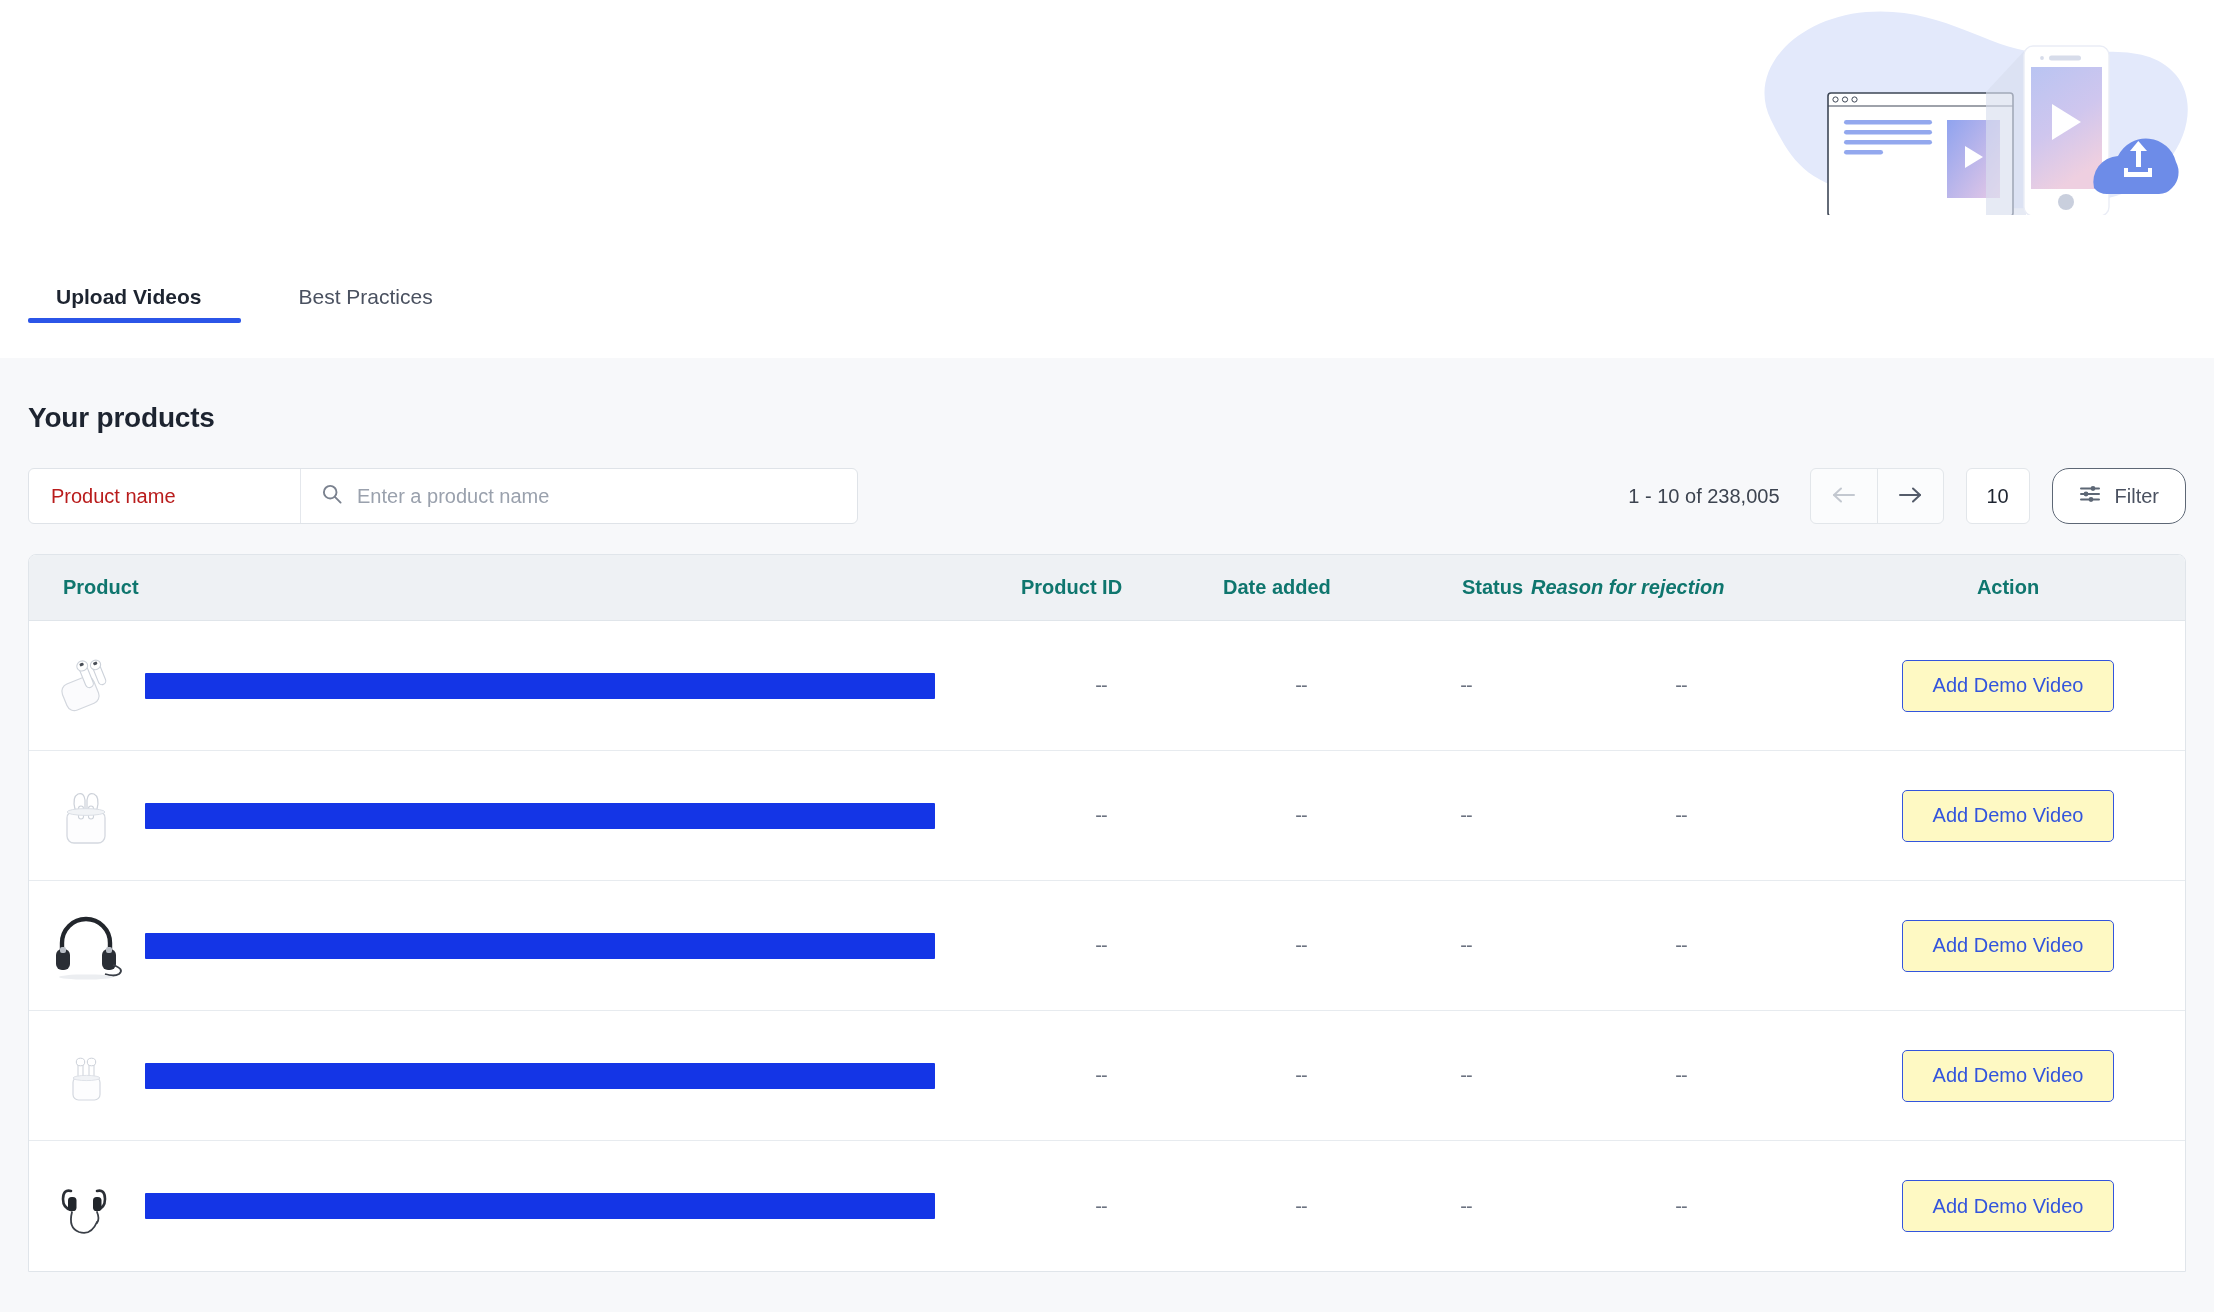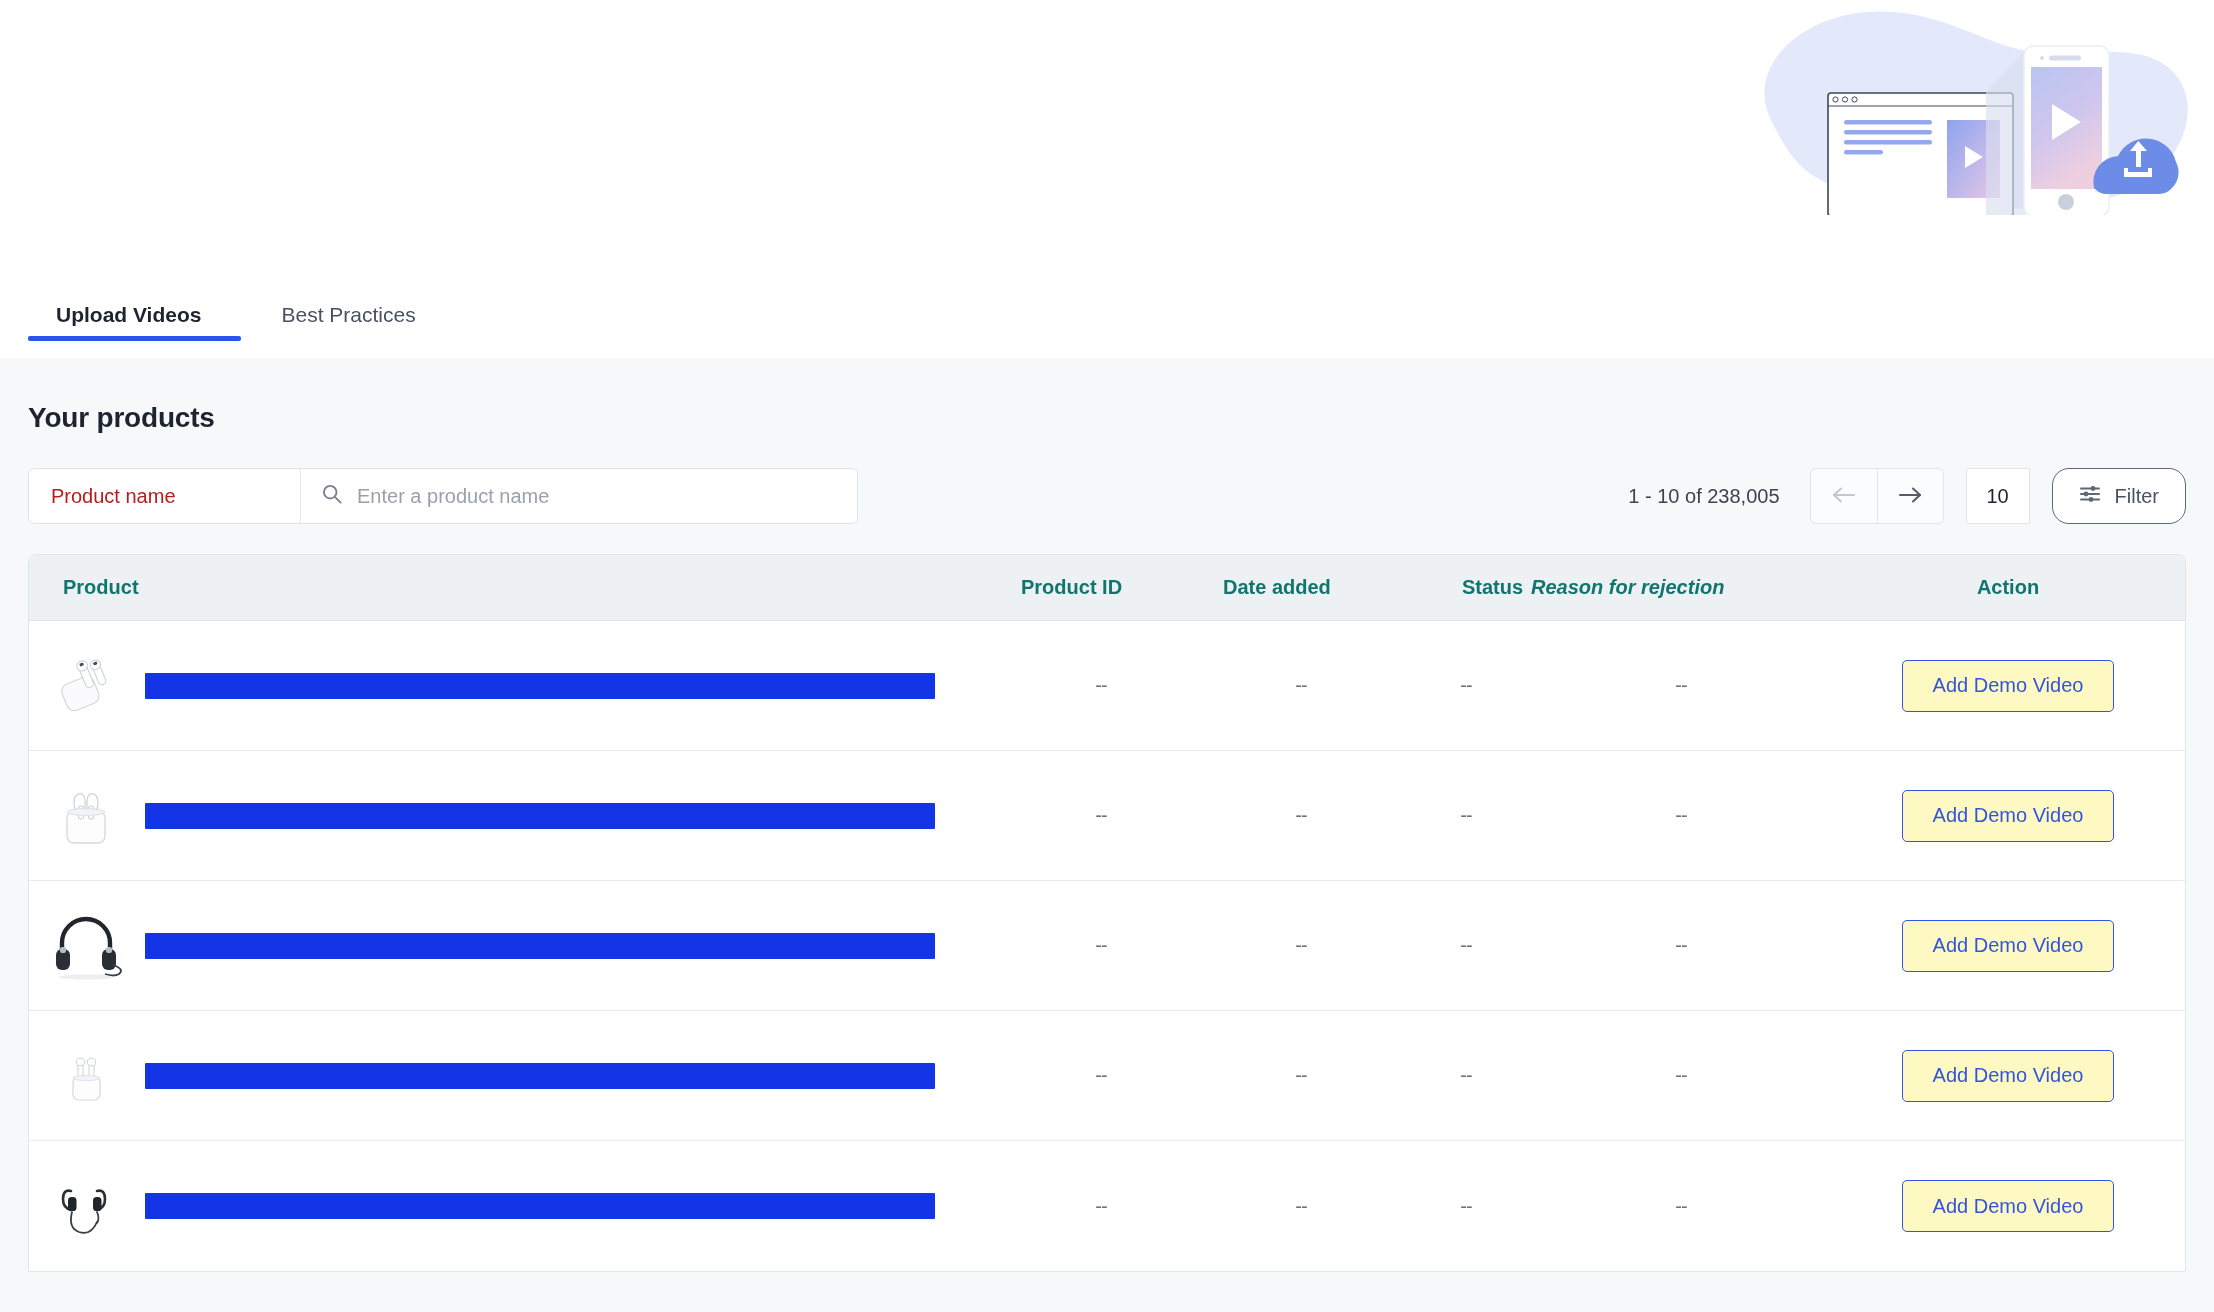--- a/index.html
+++ b/index.html
@@ -66,22 +66,22 @@
 
   
   .tab-bar {
     position: absolute;
     left: 0;
     right: 0;
     bottom: 0;
     height: 72px;
     padding: 0 28px;
     display: flex;
-    align-items: center;
-    gap: 0px;
+    align-items: flex-start;
+    gap: 17px;
   }
 
   .tab {
     position: relative;
     font-size: 21px;
     padding: 0 40px 16px 40px;
     color: #4a5160;
     cursor: pointer;
     background: none;
     border: none;
@@ -202,21 +202,21 @@
     cursor: pointer;
   }
   .pager-btn + .pager-btn { border-left: 1px solid #e2e6ea; }
   .pager-btn.disabled { cursor: default; }
 
   .page-size-box {
     height: 56px;
     min-width: 64px;
     padding: 0 16px;
     border: 1px solid #e2e6ea;
-    border-radius: 1px;
+    border-radius: 6px;
     background: #ffffff;
     display: flex;
     align-items: center;
     justify-content: center;
     font-size: 20px;
     color: #1d2430;
     cursor: pointer;
   }
 
   .filter-btn {

